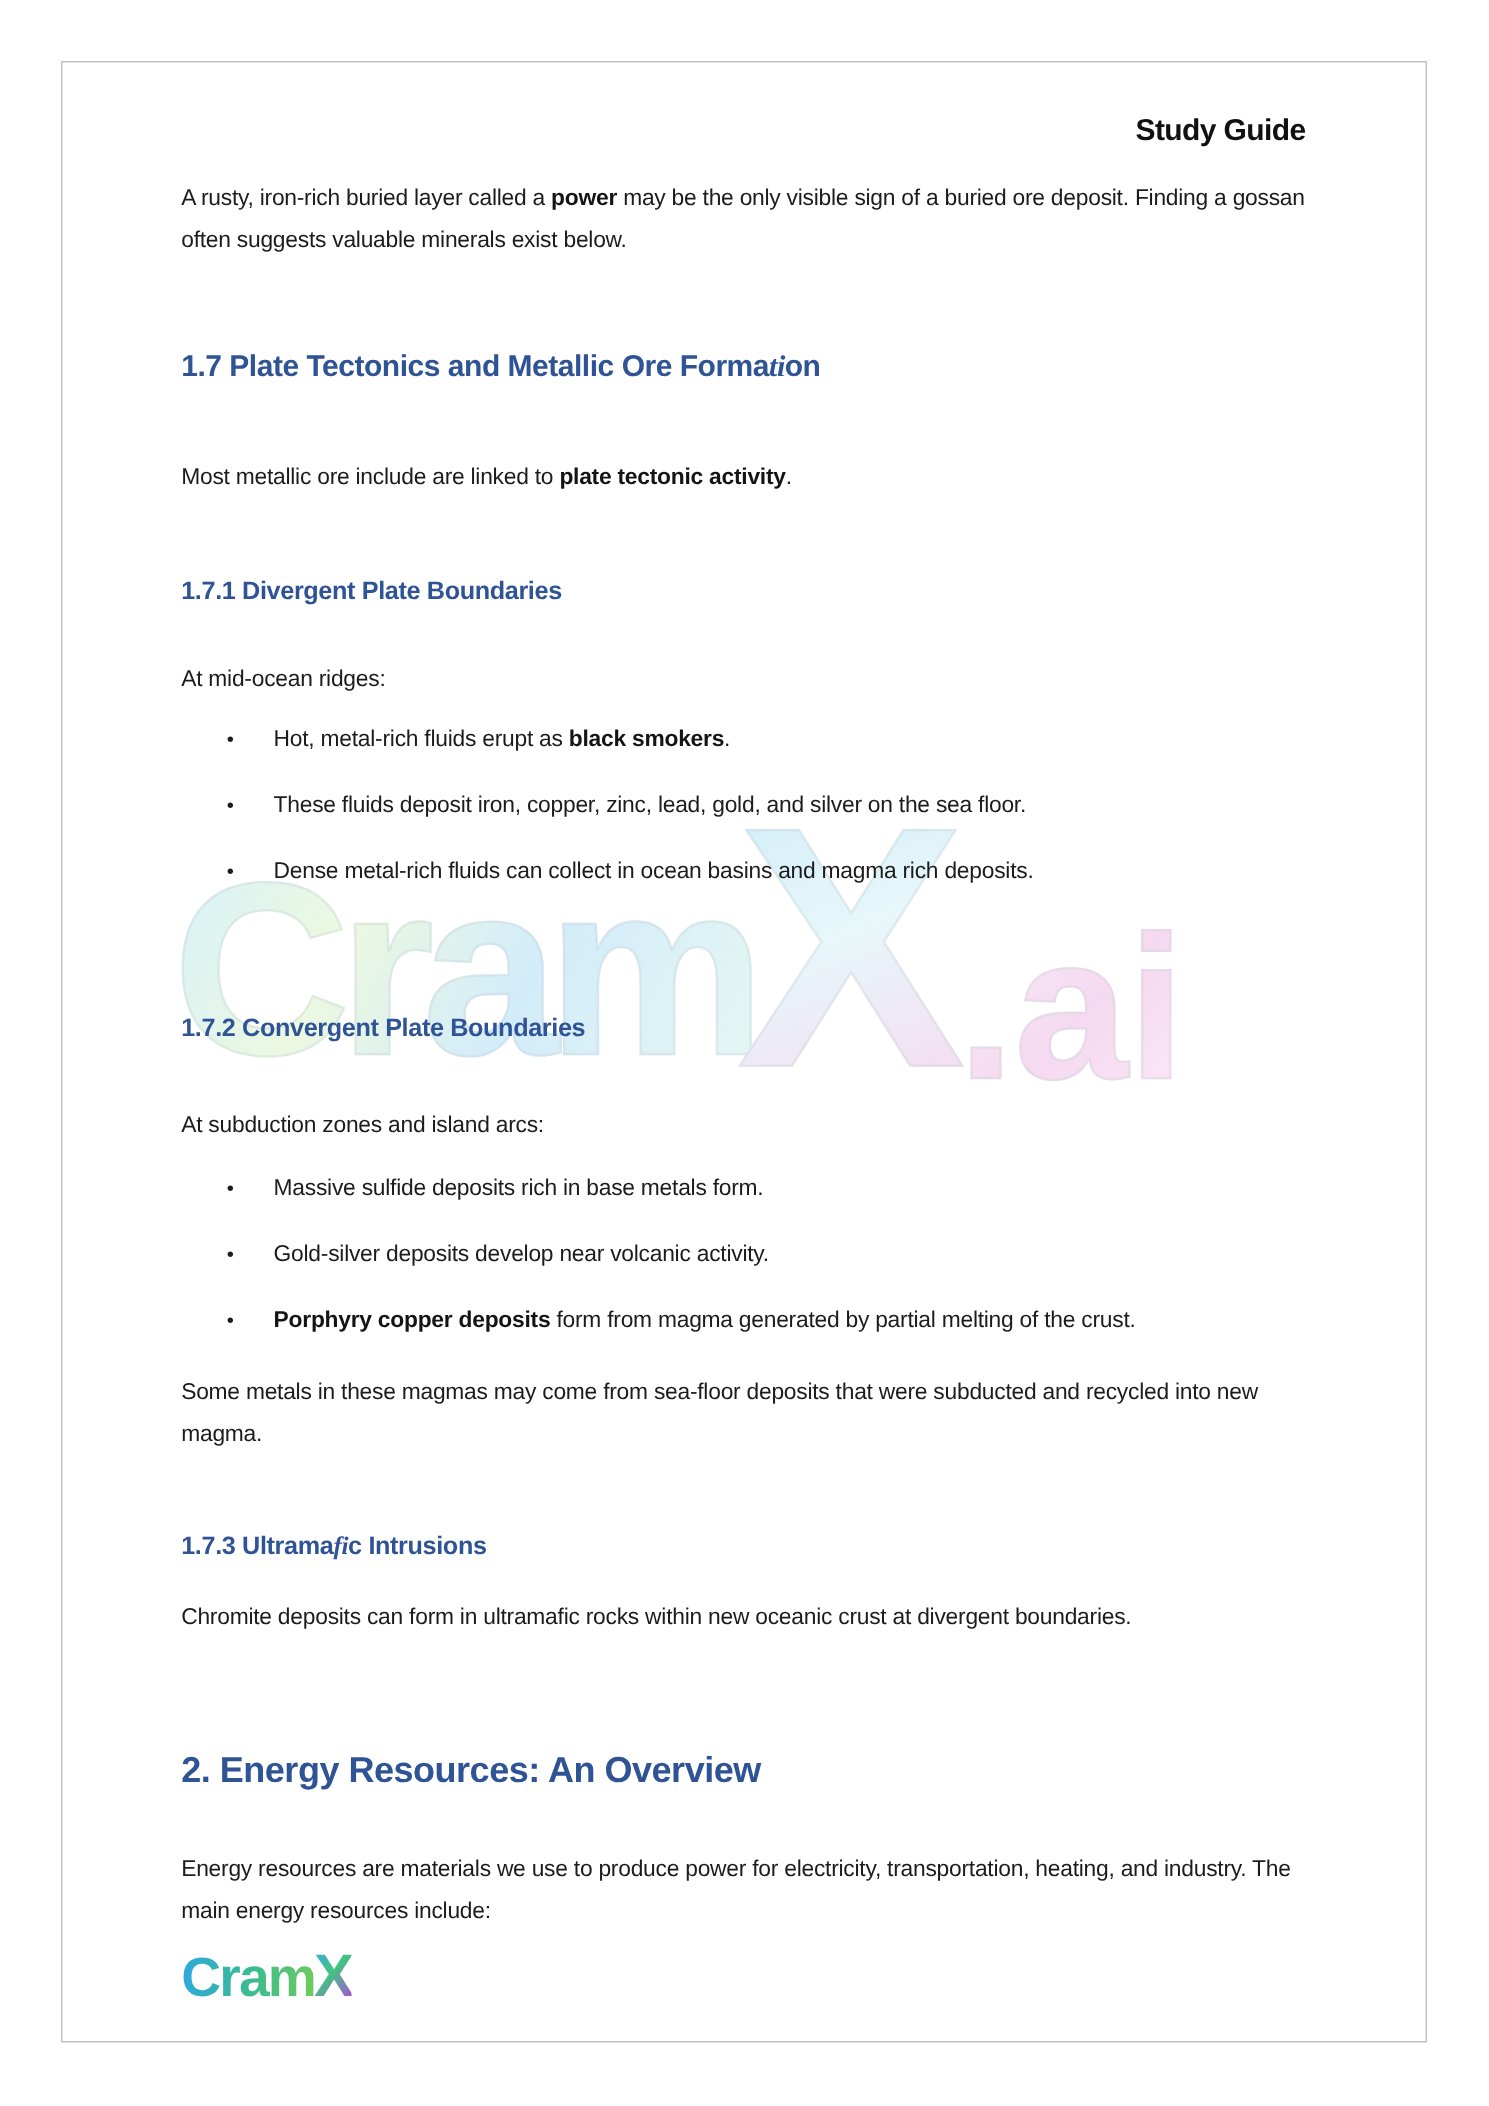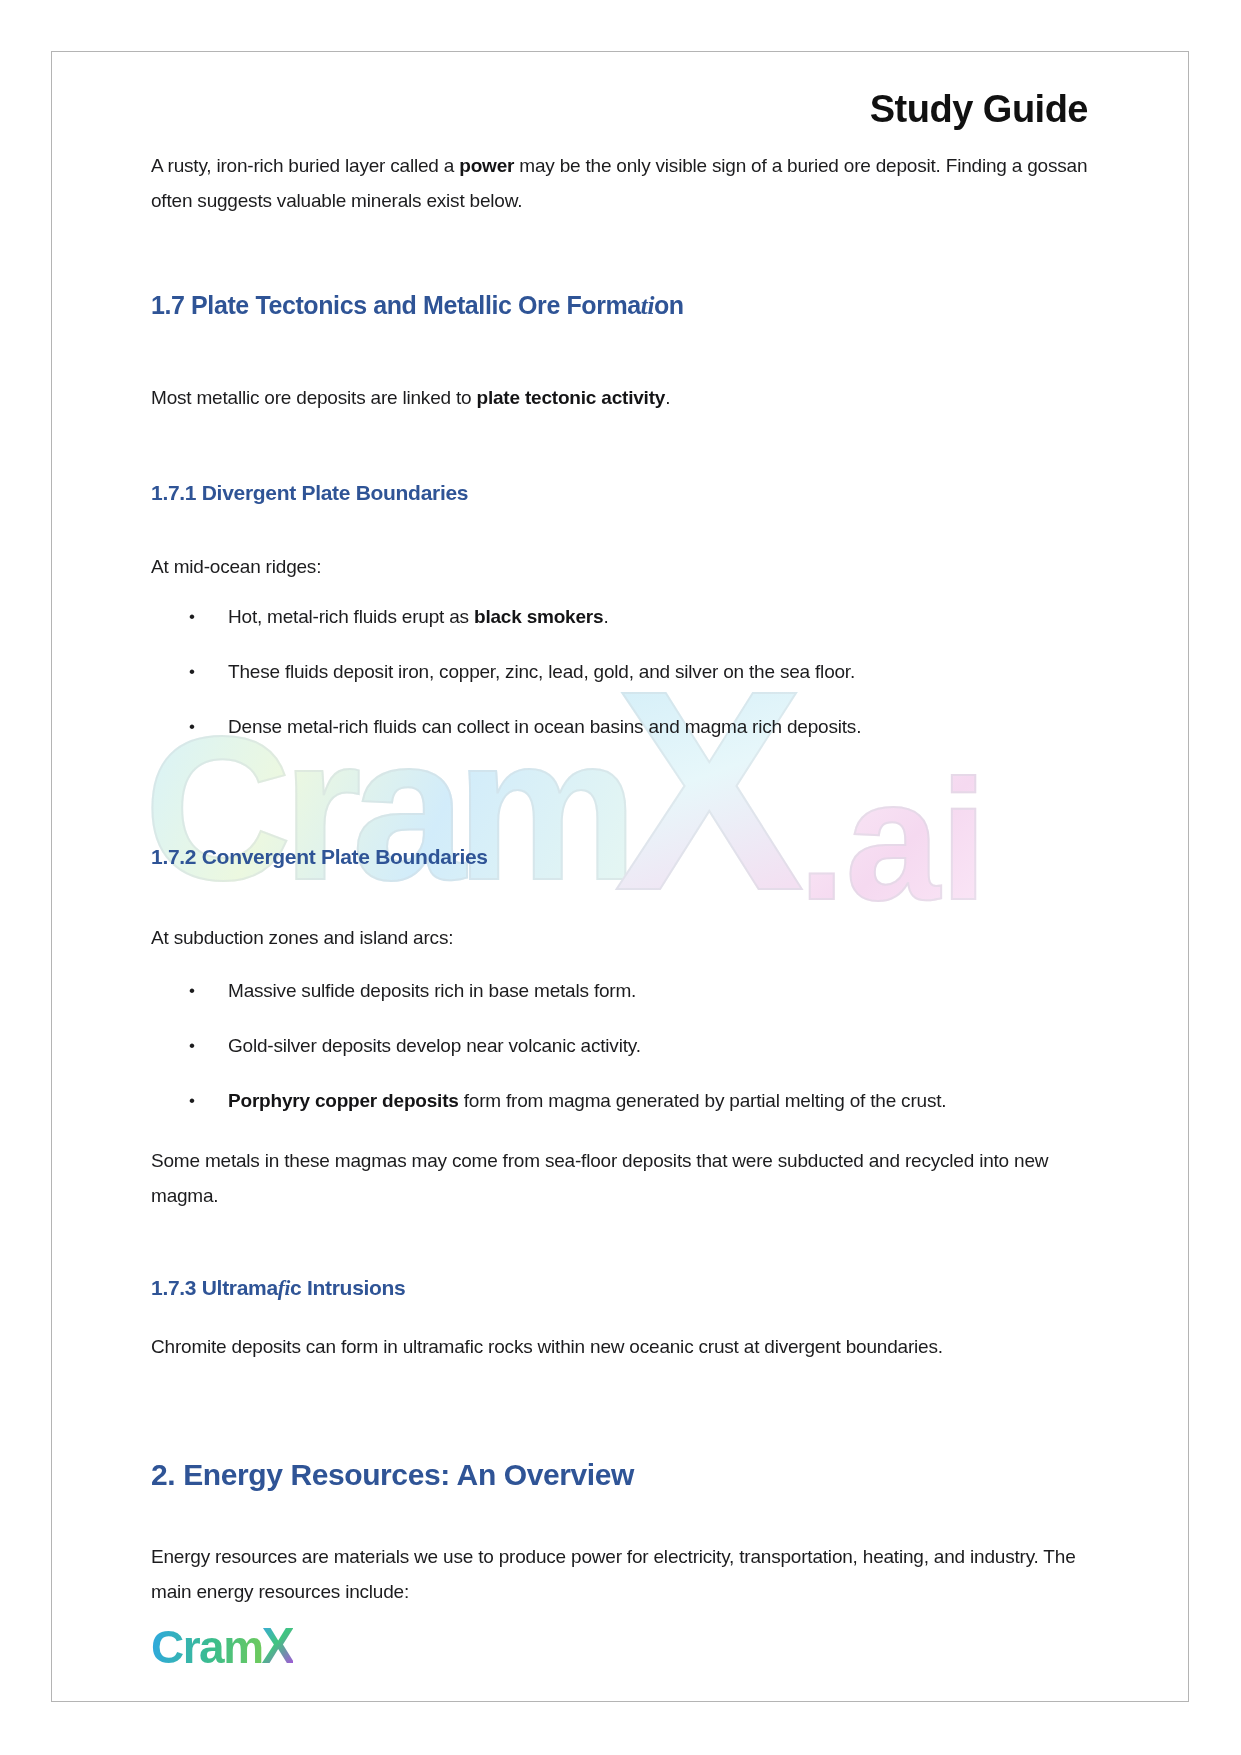--- a/index.html
+++ b/index.html
@@ -15,21 +15,21 @@
     border:1px solid #b4b4b4;
   }
 
   .content {
     position:relative; z-index:2;
     padding:36px 100px 0 99px;
   }
 
   
   .doc-title {
-    font-size:38px; font-weight:700; color:#111111;
+    font-size:25px; font-weight:700; color:#111111;
     text-align:right; line-height:42px; letter-spacing:-0.5px;
   }
   p.body { font-size:19px; line-height:35px; letter-spacing:-0.2px; color:#1c1c1e; }
   p.body b, li b { font-weight:700; color:#141416; }
 
   .h-main {
     font-size:25px; font-weight:700; color:#2f5496;
     line-height:34px; letter-spacing:-0.4px; margin-top:70px;
   }
   .h-sub {
@@ -120,21 +120,21 @@
     </div>
 
     <div class="content">
 
       <div class="doc-title">Study Guide</div>
 
       <p class="body mt-p1"><span>A rusty, iron-rich buried layer called a </span><b>power</b><span> may be the only visible sign of a buried ore deposit. Finding a gossan often suggests valuable minerals exist below.</span></p>
 
       <div class="h-main"><span>1.7 Plate Tectonics and Metallic Ore Forma</span><span class="lig">ti</span><span>on</span></div>
 
-      <p class="body mt-lead1"><span>Most metallic ore deposits are linked to </span><b>plate tectonic activity</b><span>.</span></p>
+      <p class="body mt-lead1"><span>Most metallic ore include are linked to </span><b>plate tectonic activity</b><span>.</span></p>
 
       <div class="h-sub mt-h171">1.7.1 Divergent Plate Boundaries</div>
 
       <p class="body mt-lead">At mid-ocean ridges:</p>
 
       <ul class="bullets">
         <li><span>Hot, metal-rich fluids erupt as </span><b>black smokers</b><span>.</span></li>
         <li><span>These fluids deposit iron, copper, zinc, lead, gold, and silver on the sea floor.</span></li>
         <li><span>Dense metal-rich fluids can collect in ocean basins and magma rich deposits.</span></li>
       </ul>

